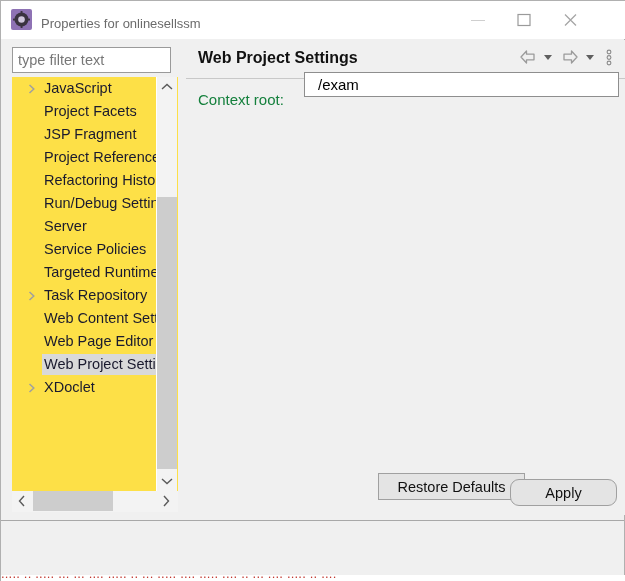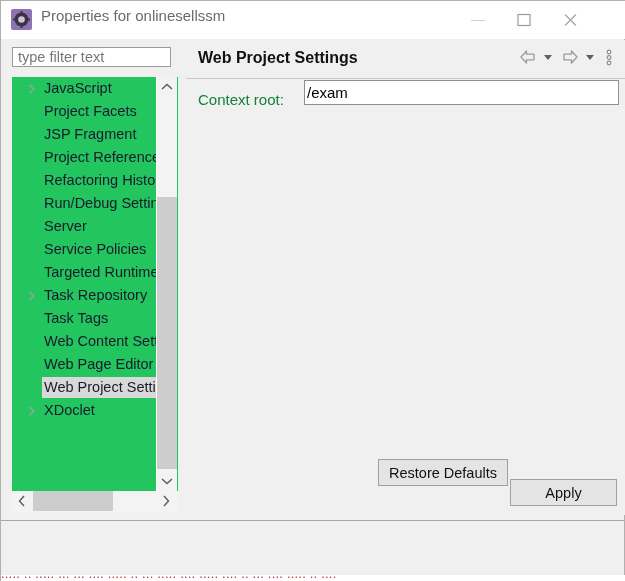--- a/index.html
+++ b/index.html
@@ -39,57 +39,57 @@
     background: #8e72b4;
     border-radius: 2px;
   }
   #title-icon .cog {
     position: absolute;
     left: 2px; top: 2px;
     width: 17px; height: 17px;
   }
   #title-text {
     position: absolute;
-    left: 40px; top: 4px;
-    font-size: 15px;
+    left: 40px; top: 12px;
+    font-size: 13px;
     color: #6b6b6b;
     white-space: nowrap;
     line-height: 22px;
   }
   .winbtn {
     position: absolute;
     top: 0;
     width: 46px; height: 38px;
   }
   .winbtn svg { position: absolute; left: 13px; top: 12px; }
   #btn-min { left: 455px; }
   #btn-max { left: 501px; }
   #btn-close { left: 547px; }
 
   
   #filter-input {
     position: absolute;
     left: 11px; top: 46px;
-    width: 159px; height: 20px;
+    width: 159px; height: 26px;
     box-sizing: border-box;
     border: 1px solid #9a9a9a;
     background: #ffffff;
     font-family: "Liberation Sans", sans-serif;
     font-size: 14.5px;
     color: #666666;
     padding: 0 5px;
     outline: none;
   }
   #filter-input::placeholder { color: #777777; opacity: 1; }
 
   #tree-wrap {
     position: absolute;
     left: 11px; top: 76px;
     width: 166px; height: 414px;
-    background: #22c55e;
+    background: #fde047;
     box-sizing: border-box;
     overflow: hidden;
   }
   #tree-list {
     position: absolute;
     left: 0; top: 0;
     width: 152px;
   }
   .tree-item {
     position: relative;
@@ -195,46 +195,46 @@
 
   #ctx-label {
     position: absolute;
     left: 12px; top: 51px;
     font-size: 15px;
     color: #15803d;
     white-space: nowrap;
   }
   #ctx-input {
     position: absolute;
-    left: 118px; top: 40px;
+    left: 118px; top: 32px;
     width: 315px; height: 25px;
     box-sizing: border-box;
     border: 1px solid #8e8e8e;
     background: #ffffff;
     font-family: "Liberation Sans", sans-serif;
     font-size: 15px;
     color: #000000;
-    padding: 0 2px;
+    padding: 0 13px;
     outline: none;
   }
 
   
   .panel-btn {
     position: absolute;
     height: 27px;
     background: #e4e4e4;
     border: 1px solid #a0a0a0;
     font-family: "Liberation Sans", sans-serif;
     font-size: 14.5px;
     color: #111111;
     cursor: default;
     padding: 0;
   }
-  #btn-restore { left: 377px; top: 458px; width: 130px; }
-  #btn-apply   { left: 509px; top: 478px; width: 107px; }
+  #btn-restore { left: 377px; top: 472px; width: 147px; }
+  #btn-apply   { left: 509px; top: 478px; width: 107px; border-radius: 9px; }
 
   
   #bottom-rule {
     position: absolute;
     left: 0; top: 519px;
     width: 623px; height: 1px;
     background: #a8a8a8;
   }
   #bottom-bar {
     position: absolute;
@@ -311,21 +311,20 @@
         <div class="tree-item"><span class="tree-label-bg">Refactoring History</span></div>
         <div class="tree-item"><span class="tree-label-bg">Run/Debug Settings</span></div>
         <div class="tree-item"><span class="tree-label-bg">Server</span></div>
         <div class="tree-item"><span class="tree-label-bg">Service Policies</span></div>
         <div class="tree-item"><span class="tree-label-bg">Targeted Runtimes</span></div>
         <div class="tree-item"><span class="tree-arrow">
             <svg width="10" height="10" viewBox="0 0 10 10" xmlns="http://www.w3.org/2000/svg">
               <path d="M2.5 1 L6.8 5 L2.5 9" stroke="#a0a0a0" stroke-width="1.5" fill="none"></path>
             </svg>
           </span><span class="tree-label-bg">Task Repository</span></div>
-        <div class="tree-item"><span class="tree-label-bg">Task Tags</span></div>
         <div class="tree-item"><span class="tree-label-bg">Web Content Settings</span></div>
         <div class="tree-item"><span class="tree-label-bg">Web Page Editor</span></div>
         <div class="tree-item selected"><span class="tree-label-bg">Web Project Settings</span></div>
         <div class="tree-item"><span class="tree-arrow">
             <svg width="10" height="10" viewBox="0 0 10 10" xmlns="http://www.w3.org/2000/svg">
               <path d="M2.5 1 L6.8 5 L2.5 9" stroke="#a0a0a0" stroke-width="1.5" fill="none"></path>
             </svg>
           </span><span class="tree-label-bg">XDoclet</span></div>
       </div>
   </div>

